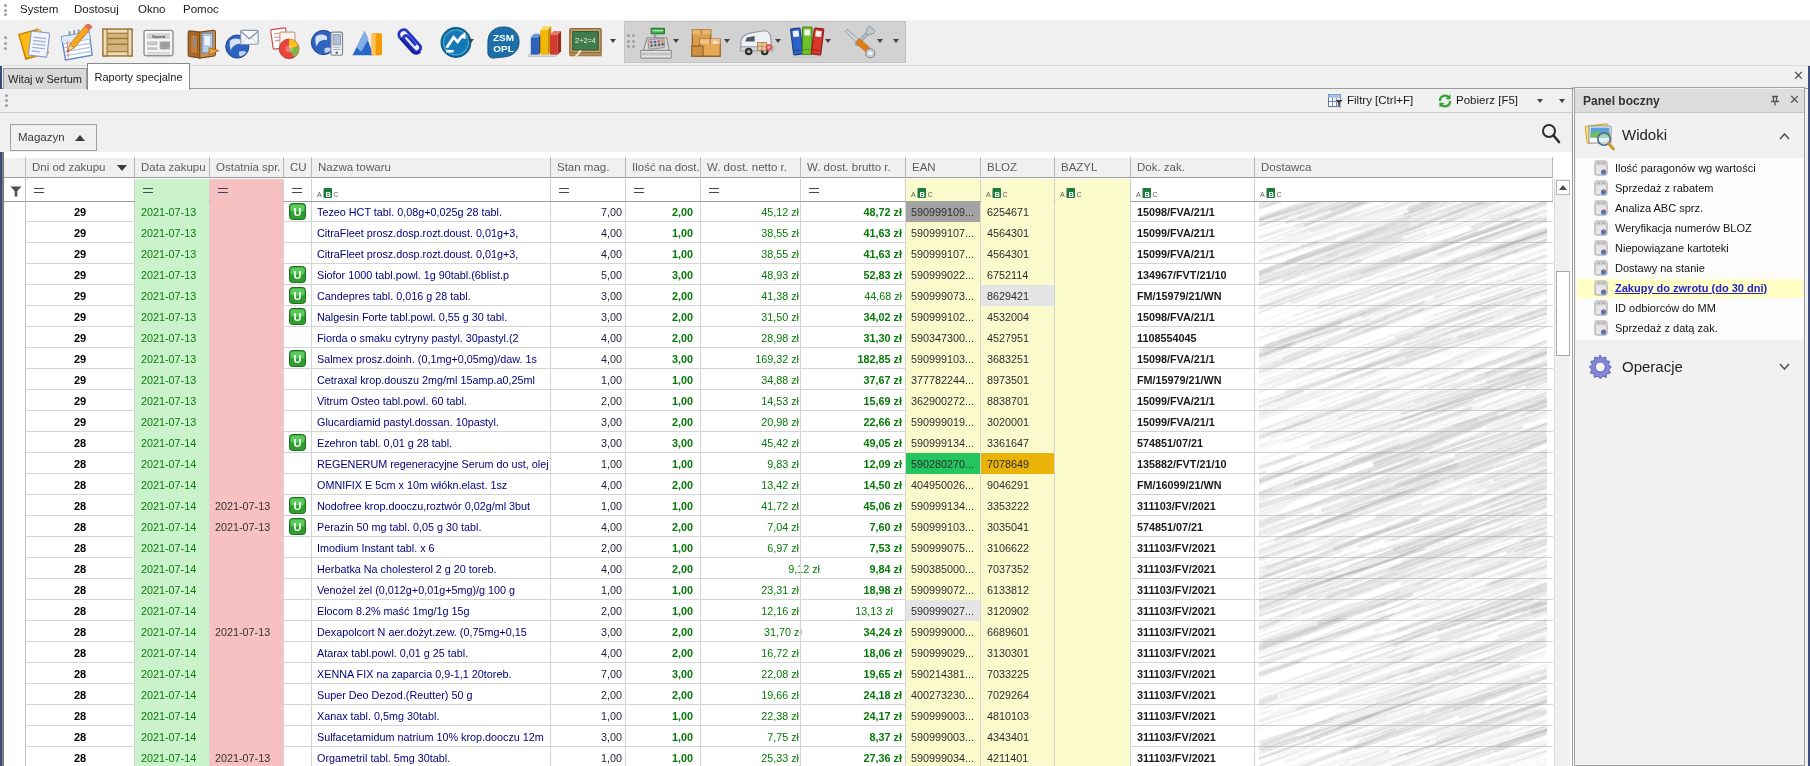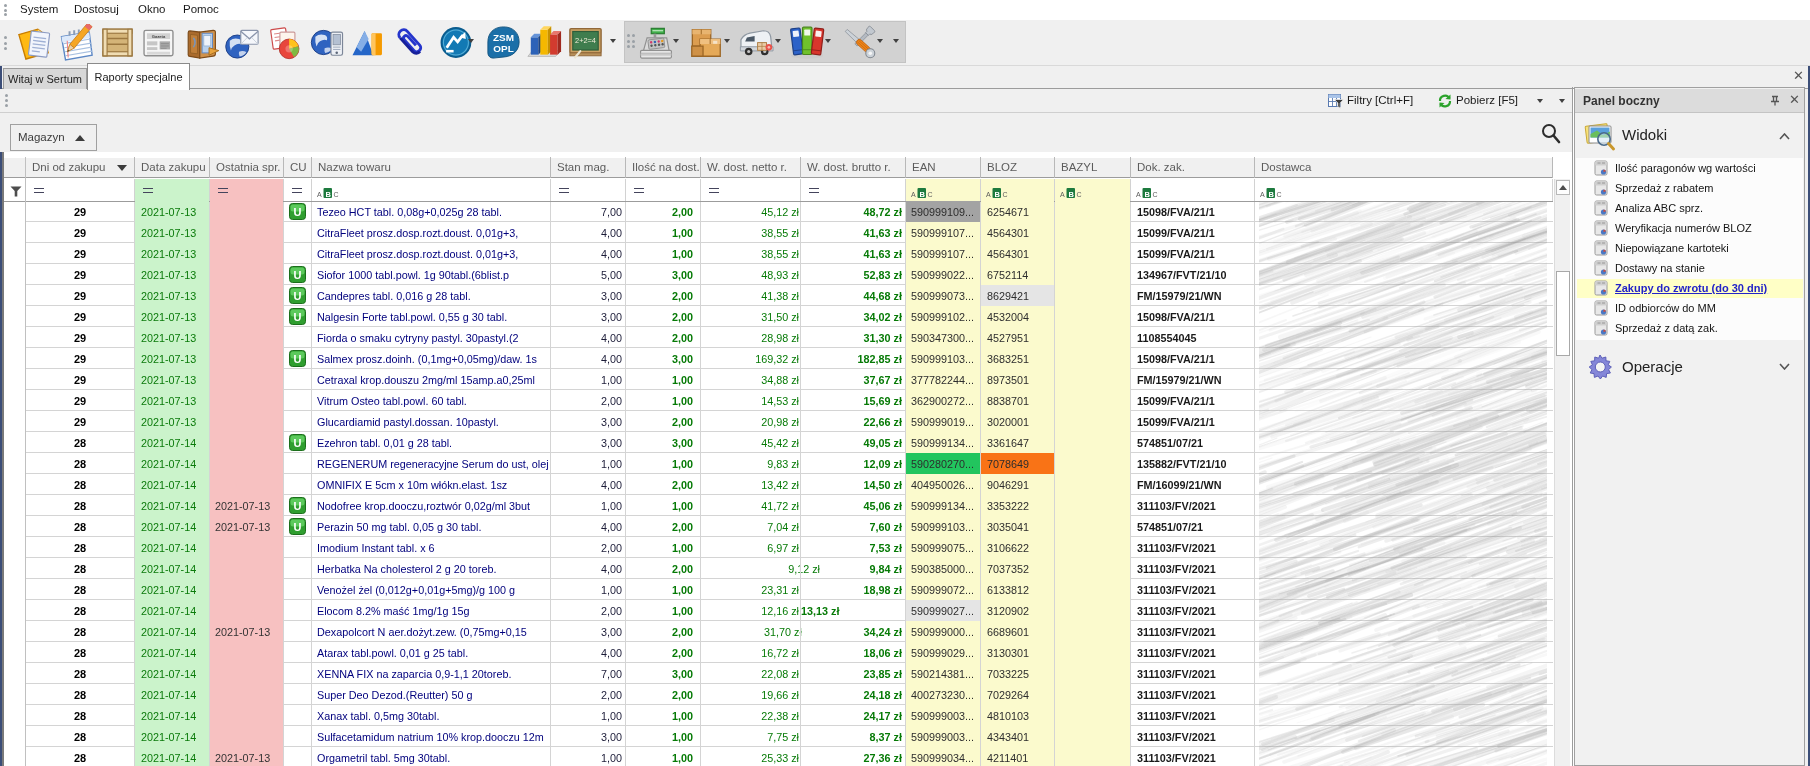--- a/index.html
+++ b/index.html
@@ -476,21 +476,21 @@
 <div class="cell" style="left:184px;width:73px;background:#f7c1c1;color:#333;padding-left:5px"></div>
 <div class="ab" style="left:263px;top:2px"><svg width="17" height="17" viewBox="0 0 17 17">
           <rect x="0.5" y="0.5" width="16" height="16" rx="3" fill="#2f9e2f" stroke="#1b6e1b"></rect>
           <rect x="1.5" y="1.5" width="14" height="7" rx="2.5" fill="#5cc95c"></rect>
           <text x="8.5" y="13" font-size="11" font-weight="bold" text-anchor="middle" fill="#fff" font-family="Liberation Sans">U</text>
         </svg></div>
 <div class="cell" style="left:286px;width:238px;color:#00007d;padding-left:5px">Candepres tabl. 0,016 g 28 tabl.</div>
 <div class="cell" style="left:525px;width:74px;text-align:right;color:#1c1c38;padding-right:3px">3,00</div>
 <div class="cell" style="left:600px;width:74px;text-align:right;color:#067a06;font-weight:bold;padding-right:7px">2,00</div>
 <div class="cell" style="left:675px;width:99px;text-align:right;color:#067a06;padding-right:1px">41,38 zł</div>
-<div class="cell" style="left:775px;width:104px;text-align:right;color:#067a06;font-weight:bold;padding-right:3px">44,68 zł</div>
+<div class="cell" style="left:775px;width:104px;text-align:right;color:#067a06;font-weight:normal;padding-right:3px">44,68 zł</div>
 <div class="cell" style="left:880px;width:74px;background:#fbfacd;color:#2d2d2d;padding-left:5px">590999073...</div>
 <div class="cell" style="left:955px;width:73px;background:#e5e5e5;color:#2d2d2d;padding-left:6px">8629421</div>
 <div class="cell" style="left:1029px;width:75px;background:#fbfacd"></div>
 <div class="cell" style="left:1105px;width:123px;color:#1a1a1a;font-weight:bold;padding-left:6px">FM/15979/21/WN</div>
 </div>
 <div class="ab" style="left:22px;top:149px;width:1527px;height:21px;border-bottom:1px solid #d4d4d4">
 
 <div class="cell" style="left:0px;width:108px;text-align:center;font-weight:bold;color:#000;font-size:11px">29</div>
 <div class="cell" style="left:109px;width:74px;background:#cbf3cb;color:#0a7a0a;padding-left:6px">2021-07-13</div>
 <div class="cell" style="left:184px;width:73px;background:#f7c1c1;color:#333;padding-left:5px"></div>
@@ -613,21 +613,21 @@
 
 <div class="cell" style="left:0px;width:108px;text-align:center;font-weight:bold;color:#000;font-size:11px">28</div>
 <div class="cell" style="left:109px;width:74px;background:#cbf3cb;color:#0a7a0a;padding-left:6px">2021-07-14</div>
 <div class="cell" style="left:184px;width:73px;background:#f7c1c1;color:#333;padding-left:5px"></div>
 <div class="cell" style="left:286px;width:238px;color:#00007d;padding-left:5px">REGENERUM regeneracyjne Serum do ust, olej</div>
 <div class="cell" style="left:525px;width:74px;text-align:right;color:#1c1c38;padding-right:3px">1,00</div>
 <div class="cell" style="left:600px;width:74px;text-align:right;color:#067a06;font-weight:bold;padding-right:7px">1,00</div>
 <div class="cell" style="left:675px;width:99px;text-align:right;color:#067a06;padding-right:1px">9,83 zł</div>
 <div class="cell" style="left:775px;width:104px;text-align:right;color:#067a06;font-weight:bold;padding-right:3px">12,09 zł</div>
 <div class="cell" style="left:880px;width:74px;background:#22c55e;color:#2d2d2d;padding-left:5px">590280270...</div>
-<div class="cell" style="left:955px;width:73px;background:#f97316;color:#2d2d2d;padding-left:6px">7078649</div>
+<div class="cell" style="left:955px;width:73px;background:#eab308;color:#2d2d2d;padding-left:6px">7078649</div>
 <div class="cell" style="left:1029px;width:75px;background:#fbfacd"></div>
 <div class="cell" style="left:1105px;width:123px;color:#1a1a1a;font-weight:bold;padding-left:6px">135882/FVT/21/10</div>
 </div>
 <div class="ab" style="left:22px;top:317px;width:1527px;height:21px;border-bottom:1px solid #d4d4d4">
 
 <div class="cell" style="left:0px;width:108px;text-align:center;font-weight:bold;color:#000;font-size:11px">28</div>
 <div class="cell" style="left:109px;width:74px;background:#cbf3cb;color:#0a7a0a;padding-left:6px">2021-07-14</div>
 <div class="cell" style="left:184px;width:73px;background:#f7c1c1;color:#333;padding-left:5px"></div>
 <div class="cell" style="left:286px;width:238px;color:#00007d;padding-left:5px">OMNIFIX E 5cm x 10m włókn.elast. 1sz</div>
 <div class="cell" style="left:525px;width:74px;text-align:right;color:#1c1c38;padding-right:3px">4,00</div>
@@ -726,21 +726,21 @@
 </div>
 <div class="ab" style="left:22px;top:443px;width:1527px;height:21px;border-bottom:1px solid #d4d4d4">
 
 <div class="cell" style="left:0px;width:108px;text-align:center;font-weight:bold;color:#000;font-size:11px">28</div>
 <div class="cell" style="left:109px;width:74px;background:#cbf3cb;color:#0a7a0a;padding-left:6px">2021-07-14</div>
 <div class="cell" style="left:184px;width:73px;background:#f7c1c1;color:#333;padding-left:5px"></div>
 <div class="cell" style="left:286px;width:238px;color:#00007d;padding-left:5px">Elocom 8.2% maść 1mg/1g 15g</div>
 <div class="cell" style="left:525px;width:74px;text-align:right;color:#1c1c38;padding-right:3px">2,00</div>
 <div class="cell" style="left:600px;width:74px;text-align:right;color:#067a06;font-weight:bold;padding-right:7px">1,00</div>
 <div class="cell" style="left:675px;width:99px;text-align:right;color:#067a06;padding-right:1px">12,16 zł</div>
-<div class="cell" style="left:775px;width:104px;text-align:left;color:#067a06;font-weight:bold;padding-right:3px">13,13 zł</div>
+<div class="cell" style="left:775px;width:104px;text-align:right;color:#067a06;font-weight:normal;padding-right:12px">13,13 zł</div>
 <div class="cell" style="left:880px;width:74px;background:#e5e5e5;color:#2d2d2d;padding-left:5px">590999027...</div>
 <div class="cell" style="left:955px;width:73px;background:#fbfacd;color:#2d2d2d;padding-left:6px">3120902</div>
 <div class="cell" style="left:1029px;width:75px;background:#fbfacd"></div>
 <div class="cell" style="left:1105px;width:123px;color:#1a1a1a;font-weight:bold;padding-left:6px">311103/FV/2021</div>
 </div>
 <div class="ab" style="left:22px;top:464px;width:1527px;height:21px;border-bottom:1px solid #d4d4d4">
 
 <div class="cell" style="left:0px;width:108px;text-align:center;font-weight:bold;color:#000;font-size:11px">28</div>
 <div class="cell" style="left:109px;width:74px;background:#cbf3cb;color:#0a7a0a;padding-left:6px">2021-07-14</div>
 <div class="cell" style="left:184px;width:73px;background:#f7c1c1;color:#333;padding-left:5px">2021-07-13</div>
@@ -771,21 +771,21 @@
 </div>
 <div class="ab" style="left:22px;top:506px;width:1527px;height:21px;border-bottom:1px solid #d4d4d4">
 
 <div class="cell" style="left:0px;width:108px;text-align:center;font-weight:bold;color:#000;font-size:11px">28</div>
 <div class="cell" style="left:109px;width:74px;background:#cbf3cb;color:#0a7a0a;padding-left:6px">2021-07-14</div>
 <div class="cell" style="left:184px;width:73px;background:#f7c1c1;color:#333;padding-left:5px"></div>
 <div class="cell" style="left:286px;width:238px;color:#00007d;padding-left:5px">XENNA FIX na zaparcia 0,9-1,1 20toreb.</div>
 <div class="cell" style="left:525px;width:74px;text-align:right;color:#1c1c38;padding-right:3px">7,00</div>
 <div class="cell" style="left:600px;width:74px;text-align:right;color:#067a06;font-weight:bold;padding-right:7px">3,00</div>
 <div class="cell" style="left:675px;width:99px;text-align:right;color:#067a06;padding-right:1px">22,08 zł</div>
-<div class="cell" style="left:775px;width:104px;text-align:right;color:#067a06;font-weight:bold;padding-right:3px">23,85 zł</div>
+<div class="cell" style="left:775px;width:104px;text-align:right;color:#067a06;font-weight:bold;padding-right:3px">19,65 zł</div>
 <div class="cell" style="left:880px;width:74px;background:#fbfacd;color:#2d2d2d;padding-left:5px">590214381...</div>
 <div class="cell" style="left:955px;width:73px;background:#fbfacd;color:#2d2d2d;padding-left:6px">7033225</div>
 <div class="cell" style="left:1029px;width:75px;background:#fbfacd"></div>
 <div class="cell" style="left:1105px;width:123px;color:#1a1a1a;font-weight:bold;padding-left:6px">311103/FV/2021</div>
 </div>
 <div class="ab" style="left:22px;top:527px;width:1527px;height:21px;border-bottom:1px solid #d4d4d4">
 
 <div class="cell" style="left:0px;width:108px;text-align:center;font-weight:bold;color:#000;font-size:11px">28</div>
 <div class="cell" style="left:109px;width:74px;background:#cbf3cb;color:#0a7a0a;padding-left:6px">2021-07-14</div>
 <div class="cell" style="left:184px;width:73px;background:#f7c1c1;color:#333;padding-left:5px"></div>

